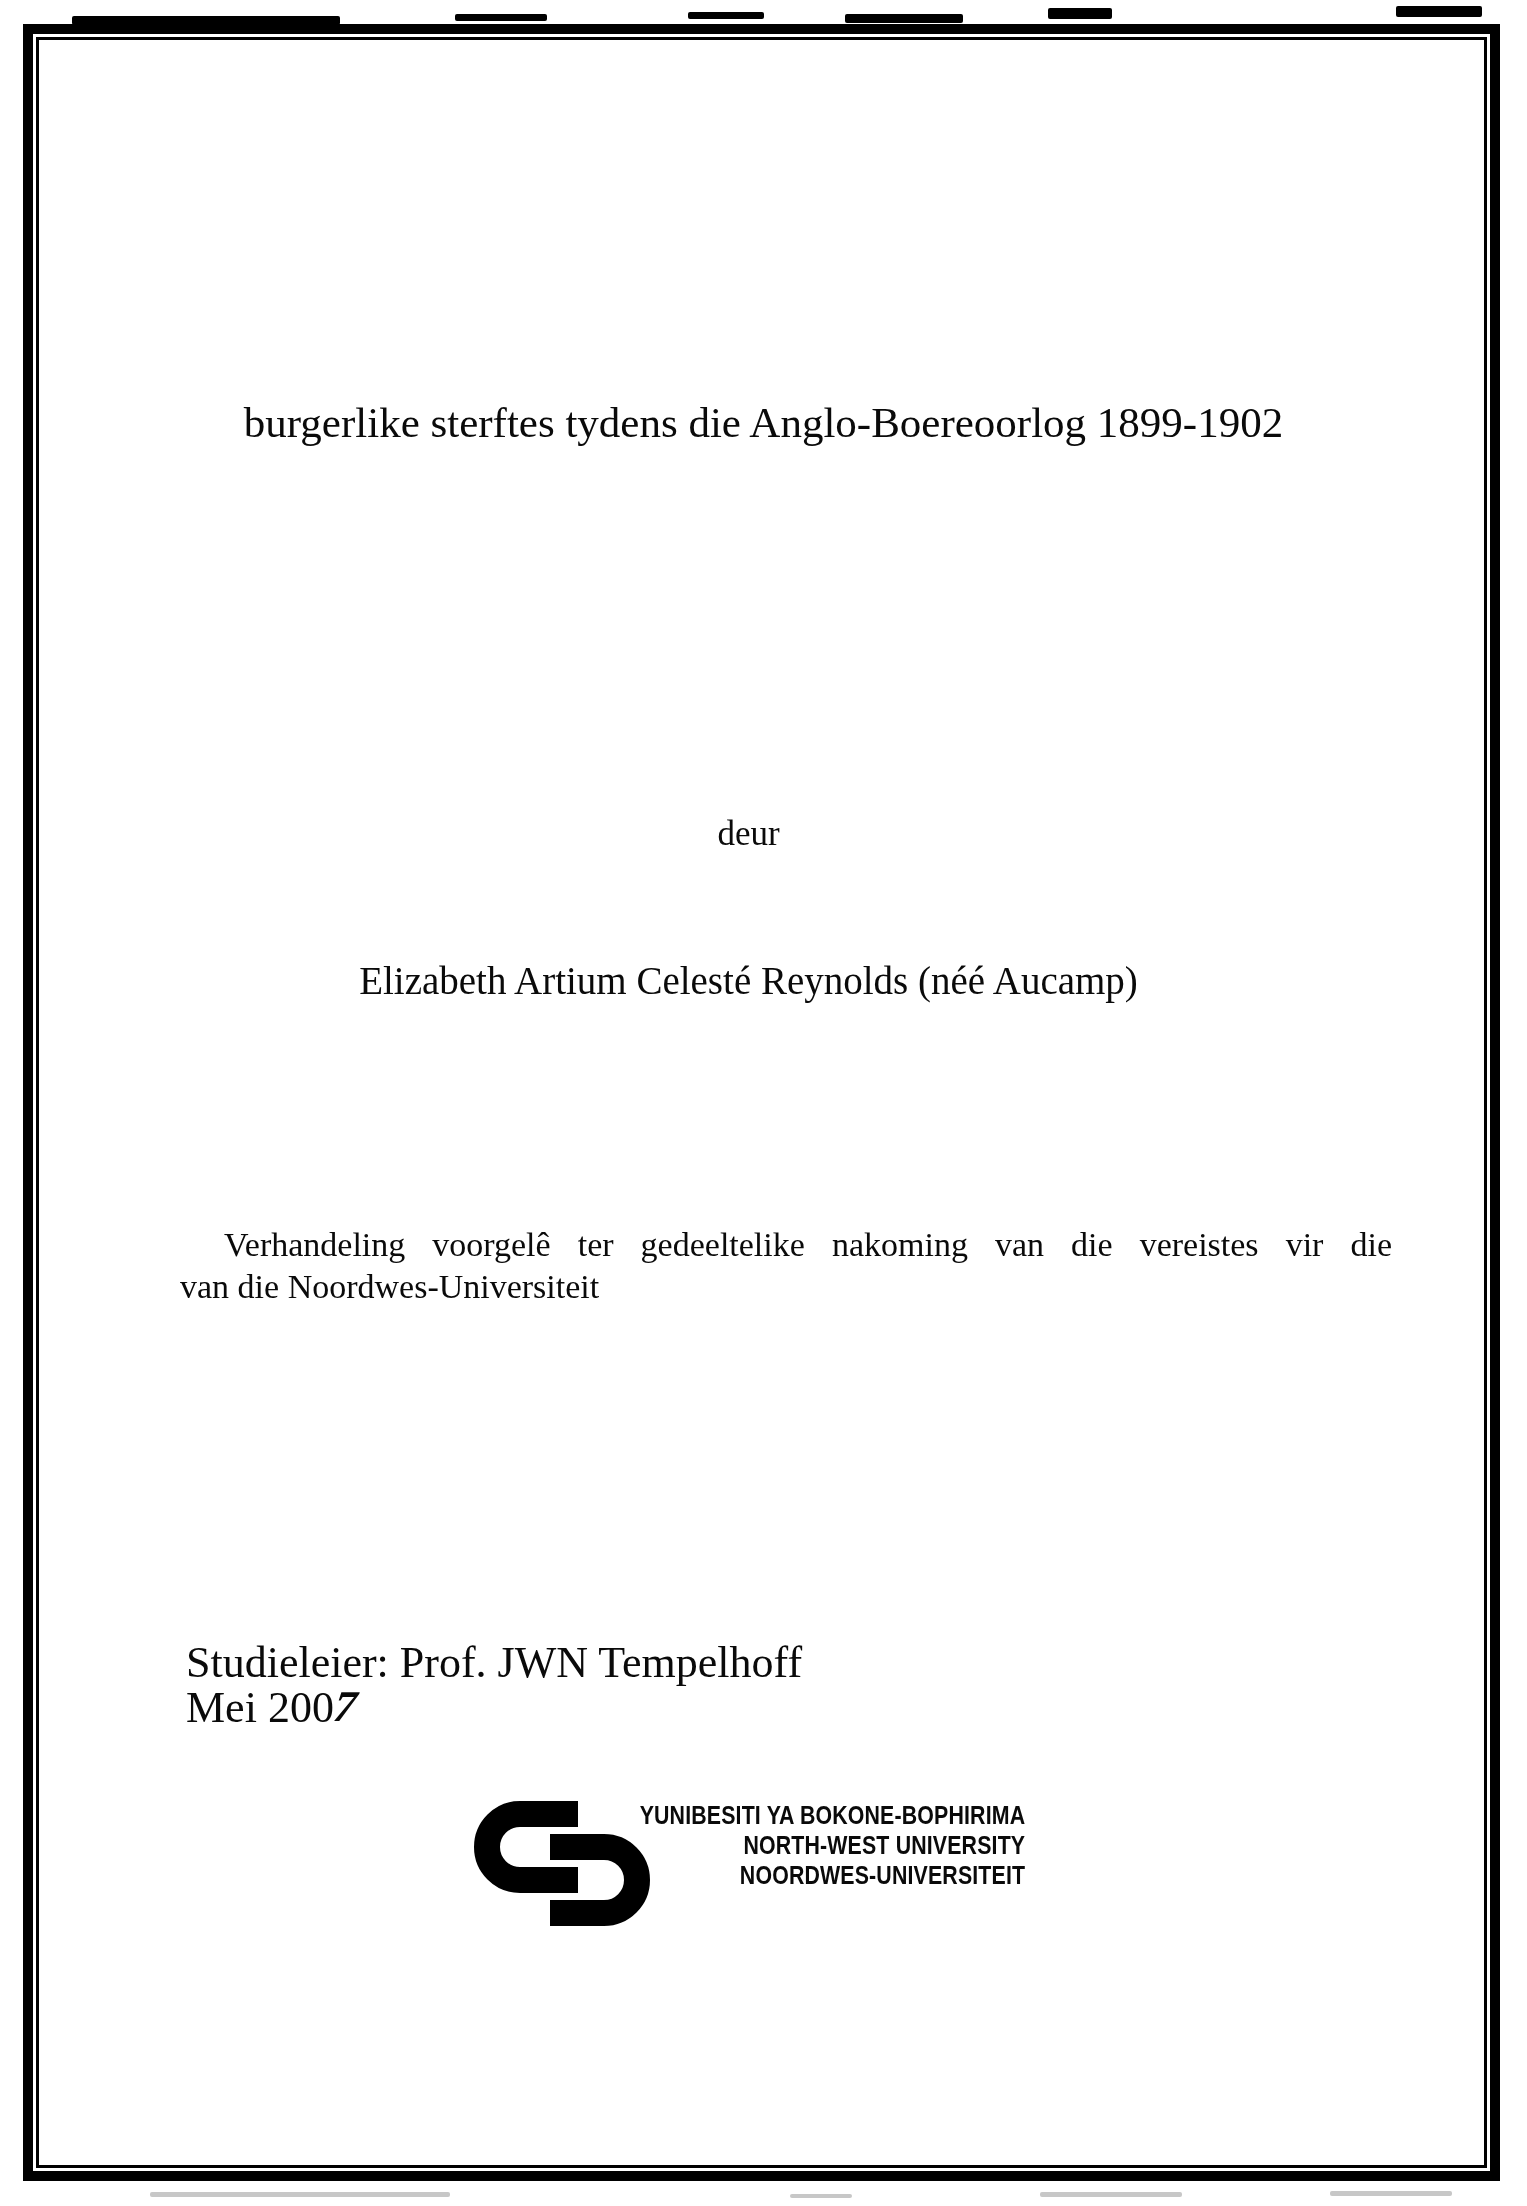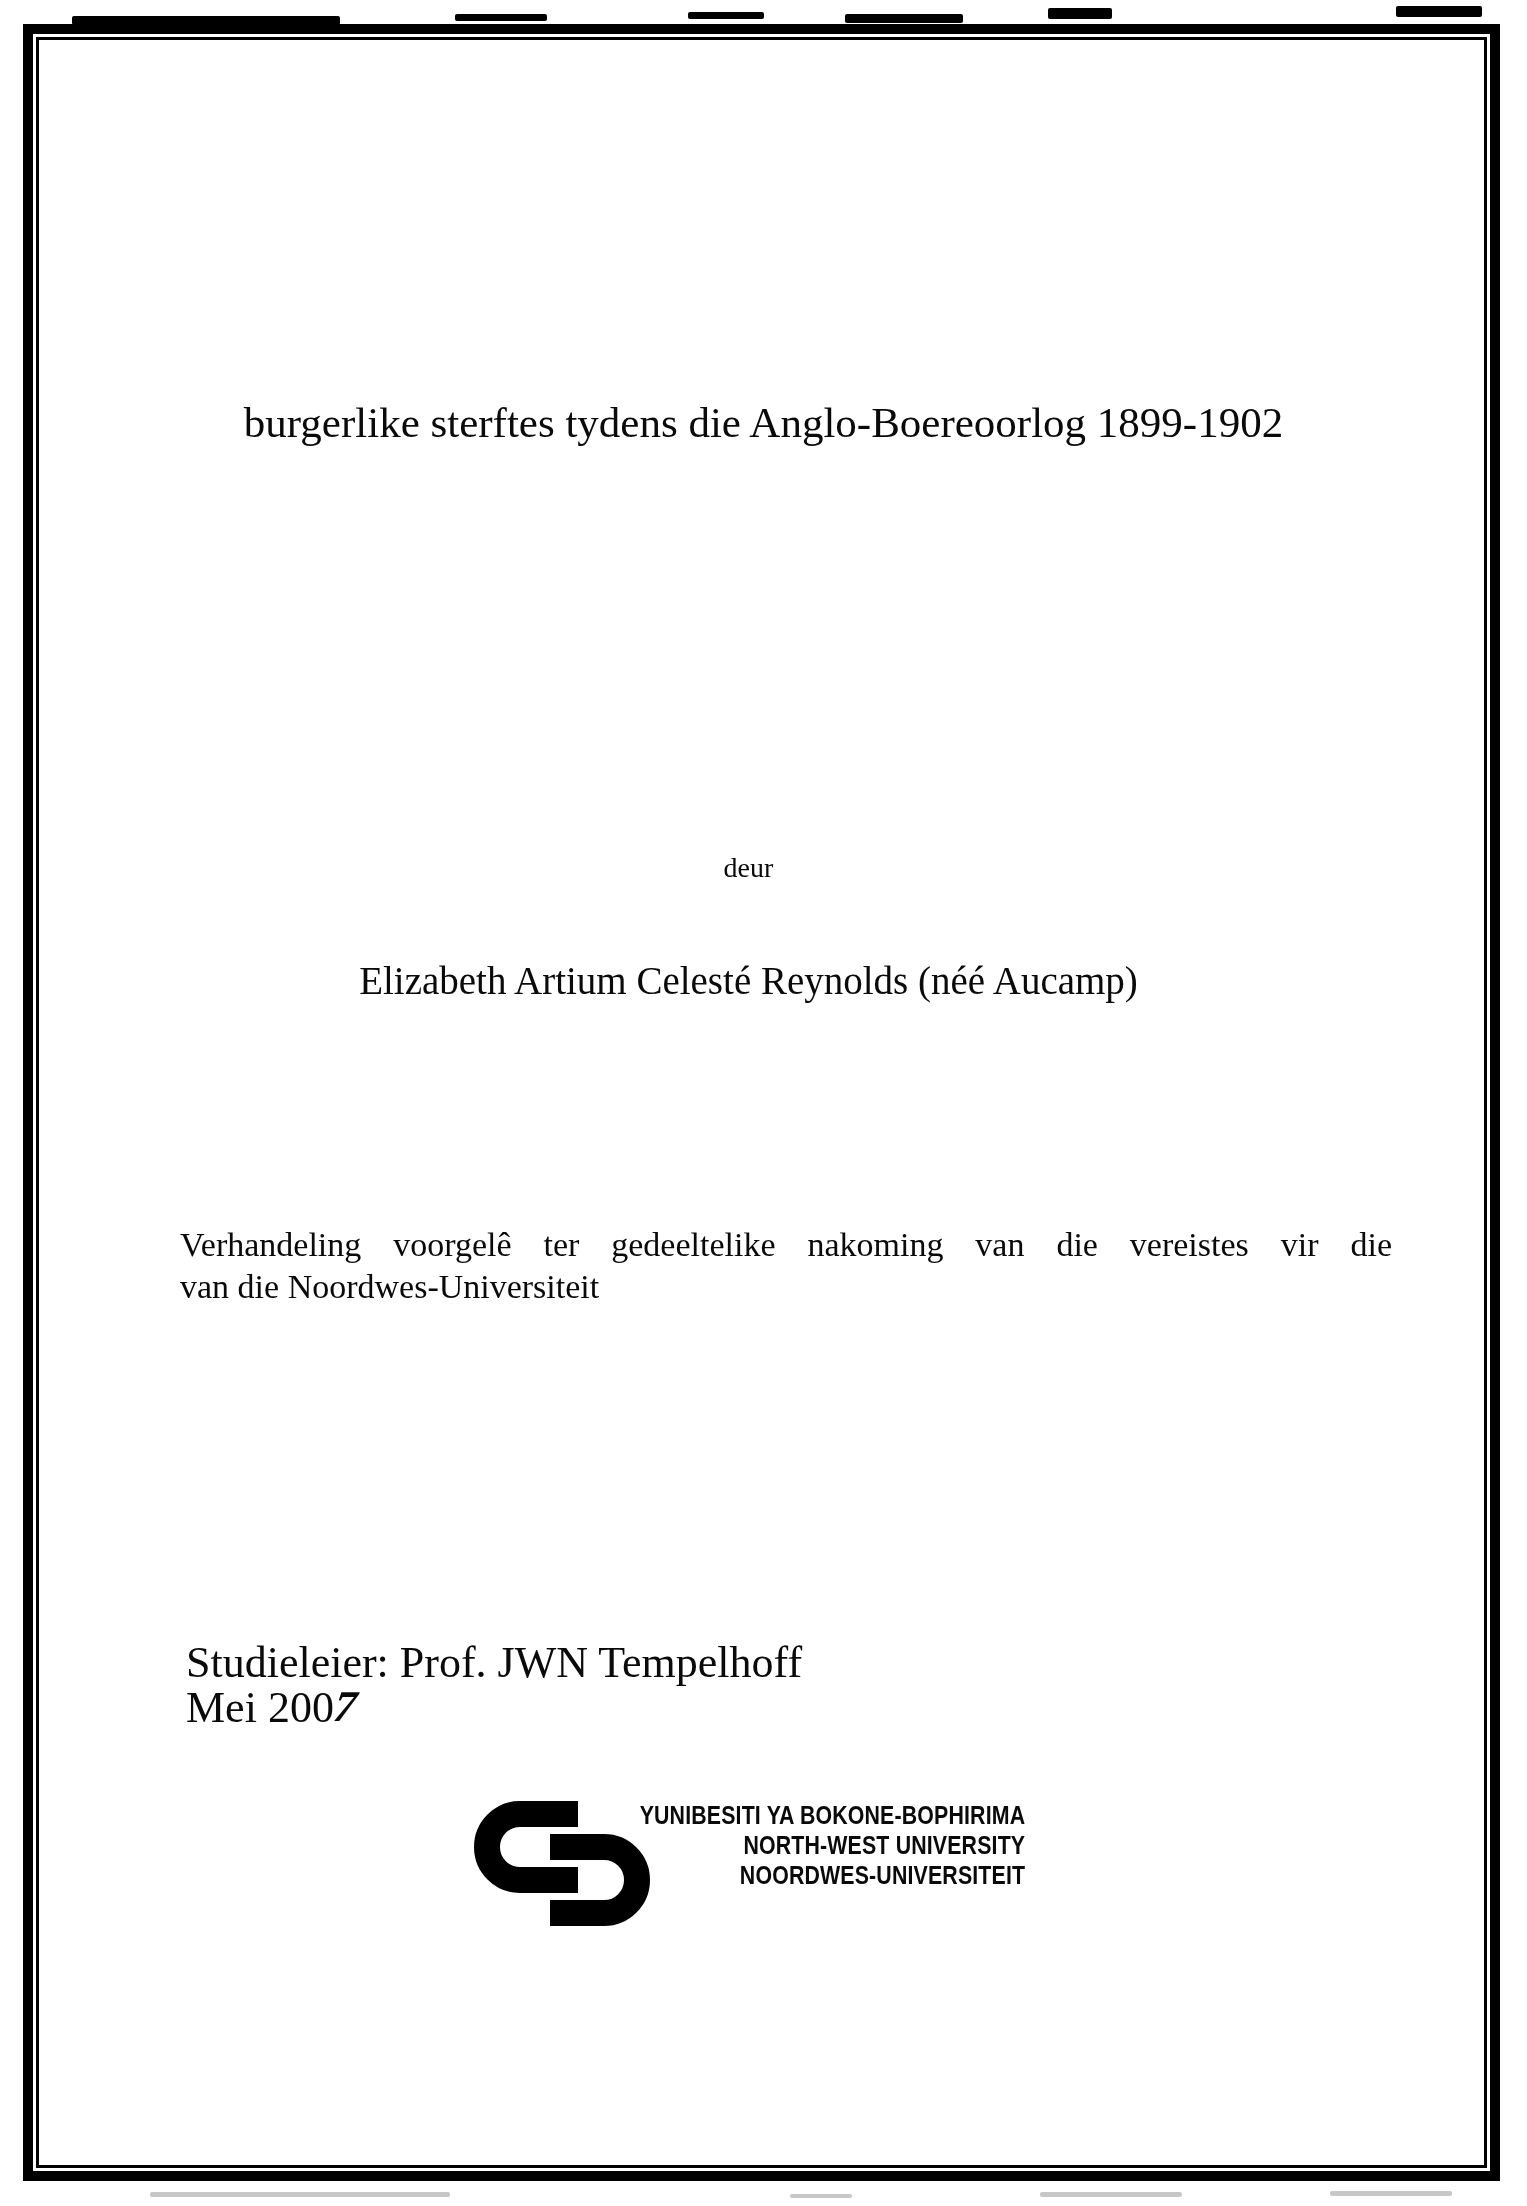--- a/index.html
+++ b/index.html
@@ -57,23 +57,23 @@
     font-size: 43px;
     font-weight: 400;
     line-height: 74px;
   }
   .title .tline { display: block; white-space: nowrap; }
 
   .byword {
     position: absolute;
     left: 0;
     right: 30px;
-    top: 852px;
+    top: 814px;
     text-align: center;
-    font-size: 28px;
+    font-size: 35px;
   }
 
   .author {
     position: absolute;
     left: 0;
     right: 30px;
     top: 958px;
     text-align: center;
     font-size: 39px;
     white-space: nowrap;
@@ -84,20 +84,21 @@
     left: 180px;
     width: 1212px;
     top: 1224px;
     font-size: 34px;
     line-height: 42px;
   }
   .statement .jline {
     text-align: justify;
     text-align-last: justify;
     white-space: normal;
+    margin-left: 44px;
   }
   .statement em { font-style: italic; }
 
   .supervisor {
     position: absolute;
     left: 186px;
     top: 1640px;
     font-size: 44px;
     line-height: 45px;
   }

